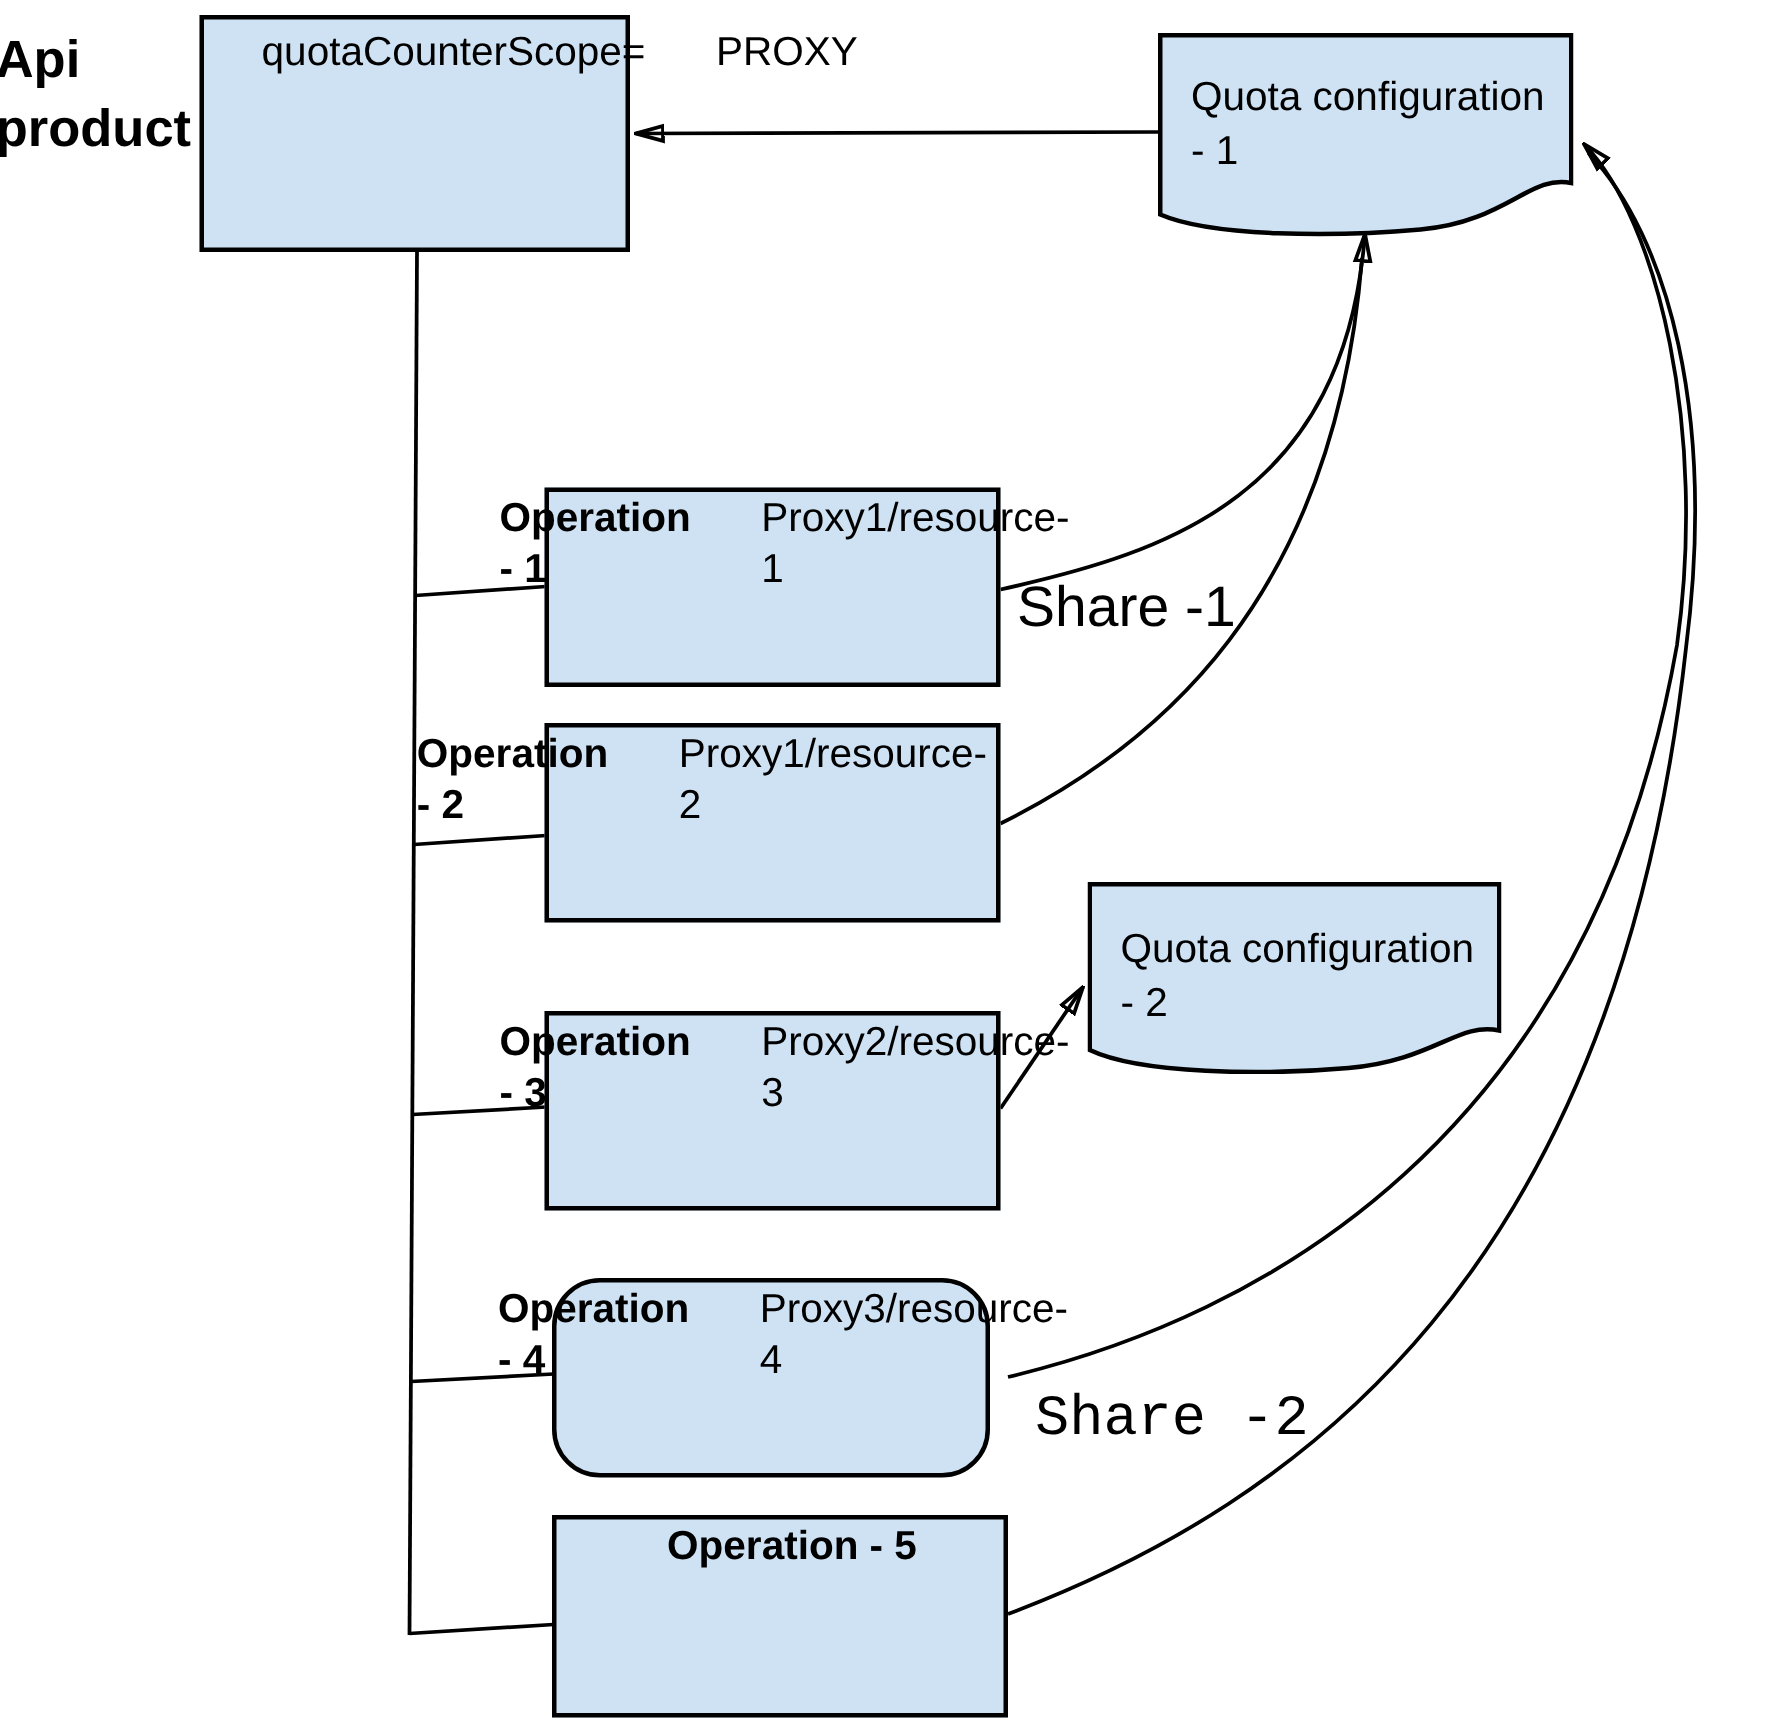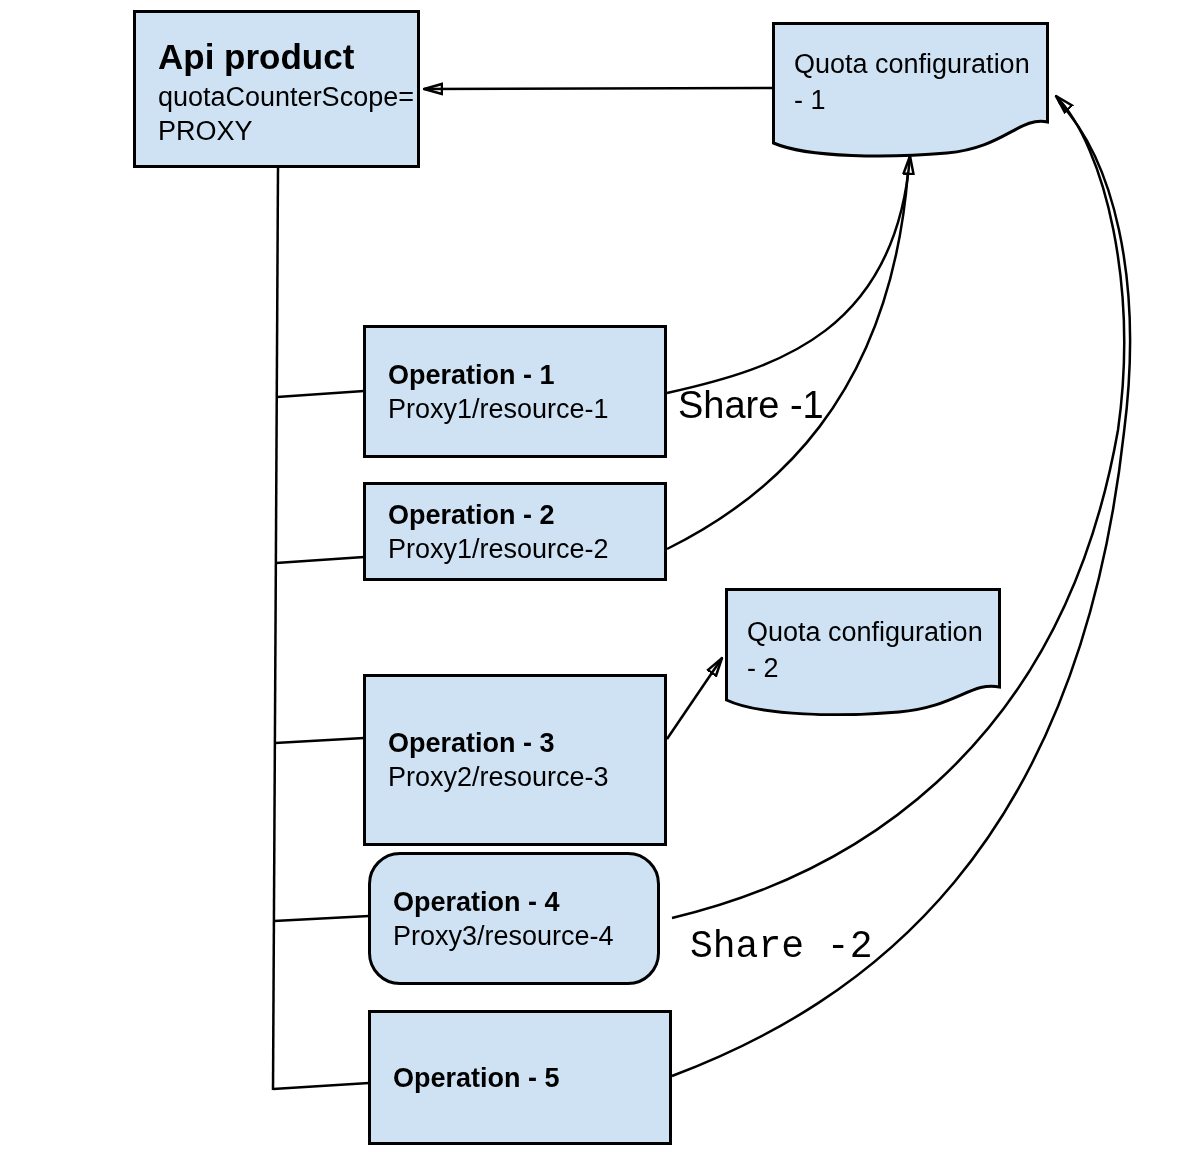--- a/index.html
+++ b/index.html
@@ -17,24 +17,25 @@
     left: 0; top: 0;
     width: 1180px; height: 1152px;
   }
   .connectors path { fill: none; stroke: var(--line, #000); stroke-width: 2.5; }
   .box {
     position: absolute;
     background: var(--box-fill, #cfe2f3);
     border: 3px solid var(--box-border, #000);
     box-sizing: border-box;
     display: flex;
-    flex-direction: column;
+    flex-direction: row;
     justify-content: center;
     padding-left: 22px;
     padding-right: 6px;
+    gap: 47px;
   }
   .box .op-title { font-weight: bold; font-size: 27px; line-height: 34px; }
   .box .op-sub   { font-size: 27px; line-height: 34px; }
   .api-box { padding-top: 4px; }
   .api-box .api-title { font-weight: bold; font-size: 35px; line-height: 46px; }
   .api-box .api-line  { font-size: 27px; line-height: 34px; }
   .doc { position: absolute; padding-left: 16px; }
   .doc svg { position: absolute; left: 0; top: 0; display: block; }
   .doc-bg { fill: var(--box-fill, #cfe2f3); stroke: var(--box-border, #000); stroke-width: 3; }
   .doc-label {
@@ -100,26 +101,26 @@
       <path class="doc-bg" d="M1.5,1.5 L274.5,1.5 L274.5,99 C247,93 231,119 174,124 C117,129 35,128 1.5,112 Z"></path>
     </svg>
     <div class="doc-label" style="top:26px;">Quota configuration - 2</div>
   </div>
 
   <div class="box" style="left:363px; top:325px; width:304px; height:133px;">
     <div class="op-title">Operation - 1</div>
     <div class="op-sub">Proxy1/resource-1</div>
   </div>
 
-  <div class="box" style="left:363px; top:482px; width:304px; height:99px;">
+  <div class="box" style="left:363px; top:482px; width:304px; height:133px;justify-content:flex-end;">
     <div class="op-title">Operation - 2</div>
     <div class="op-sub">Proxy1/resource-2</div>
   </div>
 
-  <div class="box" style="left:363px; top:674px; width:304px; height:172px;">
+  <div class="box" style="left:363px; top:674px; width:304px; height:133px;">
     <div class="op-title">Operation - 3</div>
     <div class="op-sub">Proxy2/resource-3</div>
   </div>
 
   <div class="box" style="left:368px; top:852px; width:292px; height:133px;border-radius:32px;">
     <div class="op-title">Operation - 4</div>
     <div class="op-sub">Proxy3/resource-4</div>
   </div>
 
   <div class="box" style="left:368px; top:1010px; width:304px; height:135px;">

